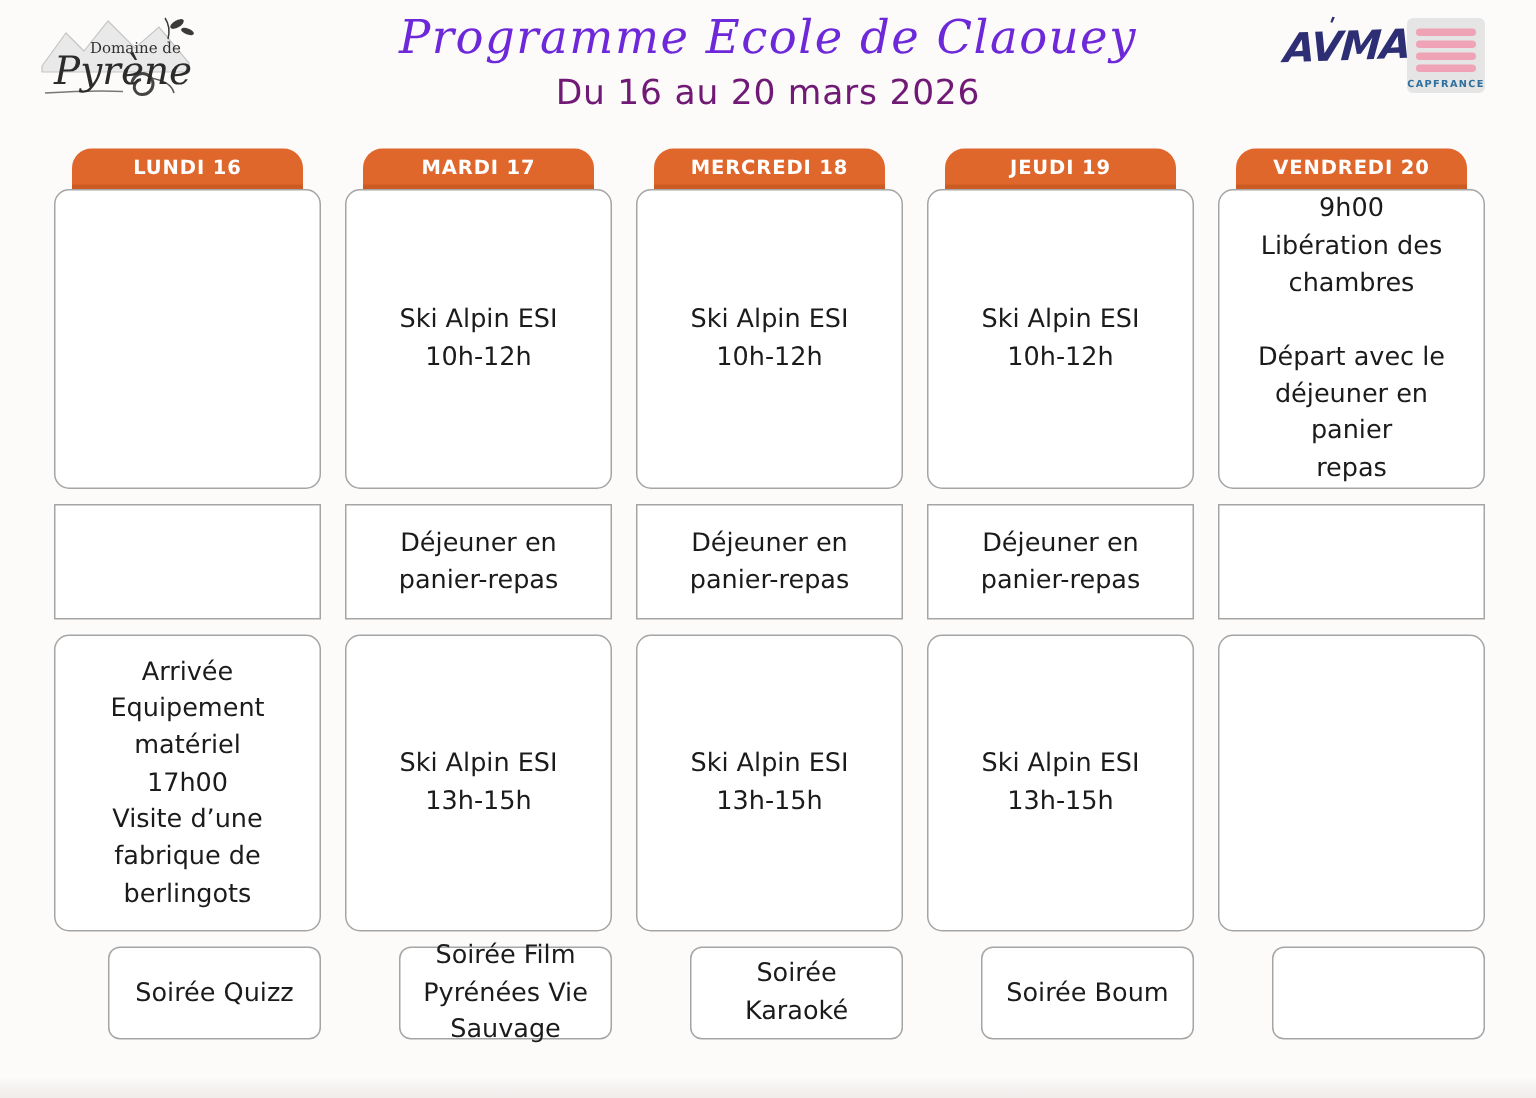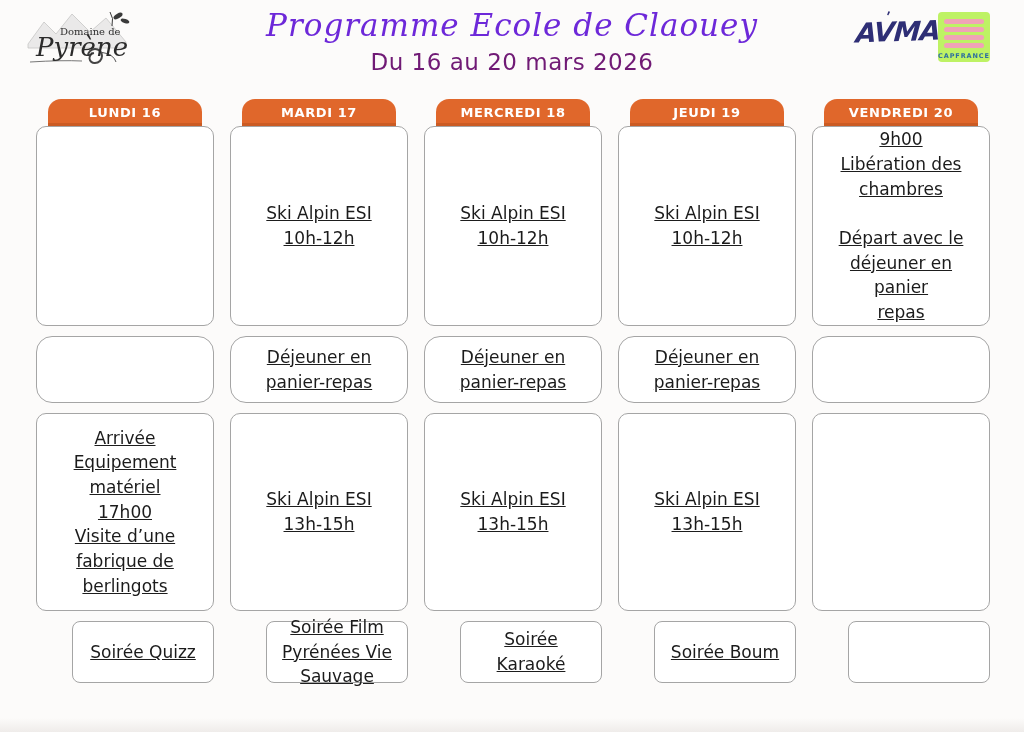--- a/index.html
+++ b/index.html
@@ -45,21 +45,21 @@
     display: inline-block; transform: skewX(-6deg) rotate(-2deg);
   }
   .avma-tick {
     position: absolute; left: 29px; top: -7px;
     font-size: 16px; font-weight: 700; color: #2e2e75;
     transform: rotate(12deg);
   }
 
   .capfrance-logo {
     position: absolute; left: 938px; top: 12px; width: 52px; height: 50px;
-    background: #bef264; border-radius: 4px;
+    background: #e5e5e5; border-radius: 4px;
     display: flex; flex-direction: column; align-items: center;
     padding-top: 5px;
   }
   .cap-stripe {
     width: 40px; height: 5px; border-radius: 3px;
     background: #f0a3b6; margin: 1.6px 0;
   }
   .cap-label {
     margin-top: 2px;
     font-size: 6.5px; font-weight: 700; letter-spacing: 0.9px;
@@ -83,31 +83,30 @@
     letter-spacing: 0.6px;
   }
 
   .cell {
     background: #ffffff;
     border: 1.5px solid #a5a5a5;
     border-radius: 10px;
     display: flex; align-items: center; justify-content: center;
     text-align: center;
     padding: 6px 8px;
-    text-decoration: underline;
   }
   .cell + .cell { margin-top: 10px; }
   .cell-text {
     white-space: pre-line;
     font-size: 17px;
     line-height: 1.45;
     color: #1b1b1b;
   }
   .row-activity-am { height: 200px; }
-  .row-lunch      { height: 67px;  border-radius: 16px; }
+  .row-lunch      { height: 77px;  border-radius: 0; }
   .row-activity-pm { height: 198px; margin-top: 10px; }
   .row-evening    { height: 62px;  border-radius: 8px; margin-left: 36px; }
 
   .footer-strip {
     position: absolute; left: 0; right: 0; bottom: 0; height: 14px;
     background: linear-gradient(#fcfbfa, #efecea);
   }
 </style>
 </head>
 <body>

